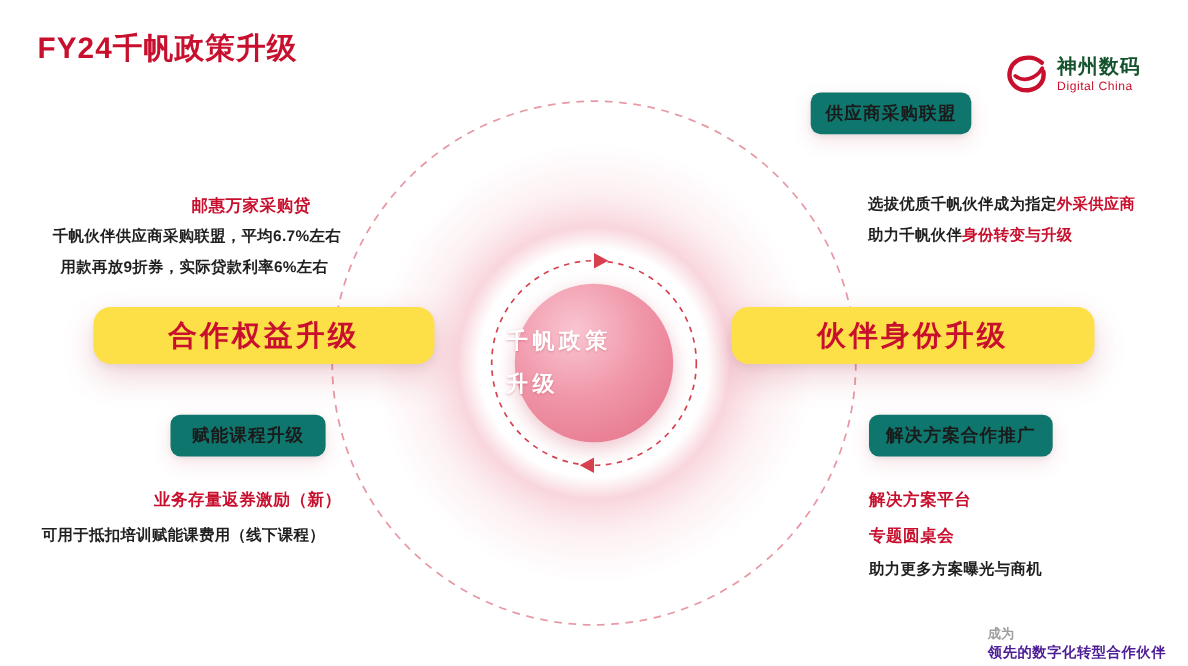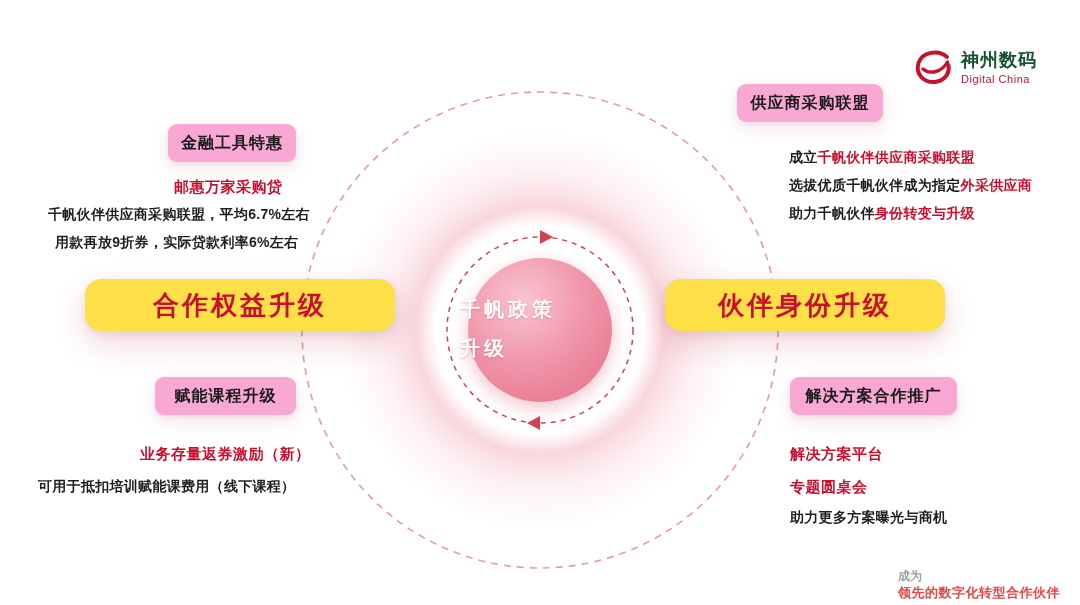--- a/index.html
+++ b/index.html
@@ -13,42 +13,42 @@
   .page-title{
     left:34px;top:26px;font-size:27px;font-weight:700;color:#c8102e;letter-spacing:1px;
   }
 
   .logo{left:912px;top:48px;display:flex;align-items:center;gap:7px;}
   .logo-text{display:flex;flex-direction:column;line-height:1.1;}
   .logo-name{font-size:18px;font-weight:700;color:#14532d;letter-spacing:1px;}
   .logo-sub{font-size:11px;color:#c8102e;letter-spacing:0.5px;margin-top:2px;}
 
   .card{
-    background:#f9a8d4;border-radius:9px;display:flex;align-items:center;justify-content:center;
+    background:#0f766e;border-radius:9px;display:flex;align-items:center;justify-content:center;
     font-weight:700;color:#1a1a1a;font-size:16px;letter-spacing:1px;
     box-shadow:0 6px 18px rgba(190,60,80,0.14),0 2px 5px rgba(0,0,0,0.06);
   }
   .main-card{
     background:#fde047;border-radius:16px;display:flex;align-items:center;justify-content:center;
     font-weight:700;color:#c8102e;font-size:26px;letter-spacing:3px;
     box-shadow:0 12px 30px rgba(185,40,65,0.20),0 3px 8px rgba(0,0,0,0.07);
   }
 
   .red-strong{color:#c8102e;font-weight:700;font-size:15px;letter-spacing:0.5px;}
   .body-line{color:#1f1f1f;font-size:14px;font-weight:600;letter-spacing:0.3px;white-space:nowrap;}
   .body-line .hl{color:#c8102e;font-weight:700;}
 
   .center-text{
     left:460px;top:296px;width:160px;display:flex;flex-direction:column;gap:12px;
     color:#ffffff;font-size:20px;font-weight:700;letter-spacing:4px;text-shadow:0 1px 2px rgba(180,50,70,0.35);
   }
 
   .footer{left:898px;top:568px;display:flex;flex-direction:column;line-height:1.35;}
   .footer-l1{font-size:12px;color:#9e9e9e;font-weight:700;}
-  .footer-l2{font-size:13px;color:#ef4444;font-weight:700;letter-spacing:0.5px;}
+  .footer-l2{font-size:13px;color:#4c1d95;font-weight:700;letter-spacing:0.5px;}
 </style>
 </head>
 <body>
 
 <div class="slide">
 
   <svg class="bg-svg" viewBox="0 0 1080 605">
     <defs>
       <radialGradient id="glow" cx="50%" cy="50%" r="50%">
         <stop offset="0" stop-color="#f2adbb" stop-opacity="0"></stop>
@@ -71,60 +71,57 @@
 
     <circle cx="540" cy="330" r="200" fill="url(#glow)"></circle>
 
     <circle cx="540" cy="330" r="93" fill="none" stroke="#d6404f" stroke-width="1.5" stroke-dasharray="5 5"></circle>
     <polygon points="540,230 553,237 540,244" fill="#d6404f"></polygon>
     <polygon points="540,416 527,423 540,430" fill="#d6404f"></polygon>
 
     <circle cx="540" cy="330" r="72" fill="url(#ball)" filter="url(#ballShadow)"></circle>
   </svg>
 
+  <div class="abs page-title">FY24千帆政策升级</div>
 
   <div class="abs logo">
     <svg width="42" height="40" viewBox="0 0 42 40">
       <path d="M35 9 C26 1 10 4 6.5 15 C3 26 12 35 23 34 C32.5 33 38 25.5 36.5 17" fill="none" stroke="#c8102e" stroke-width="4" stroke-linecap="round"></path>
       <path d="M11 21 C18 27 30 24 35.5 14" fill="none" stroke="#c8102e" stroke-width="3.4" stroke-linecap="round"></path>
     </svg>
     <div class="logo-text">
       <span class="logo-name">神州数码</span>
       <span class="logo-sub">Digital China</span>
     </div>
   </div>
 
   <div class="abs center-text">
     <span>千帆政策</span>
     <span>升级</span>
   </div>
 
-  <div class="abs card" style="left:168px;top:124px;width:128px;height:38px;">金融工具特惠</div>
   <div class="abs red-strong" style="left:174px;top:178px;">邮惠万家采购贷</div>
   <div class="abs body-line" style="left:48px;top:206px;">千帆伙伴供应商采购联盟，平均6.7%左右</div>
   <div class="abs body-line" style="left:55px;top:234px;">用款再放9折券，实际贷款利率6%左右</div>
 
   <div class="abs main-card" style="left:85px;top:279px;width:310px;height:52px;">合作权益升级</div>
 
   <div class="abs card" style="left:155px;top:377px;width:141px;height:38px;">赋能课程升级</div>
   <div class="abs red-strong" style="left:140px;top:445px;">业务存量返券激励（新）</div>
   <div class="abs body-line" style="left:38px;top:478px;">可用于抵扣培训赋能课费用（线下课程）</div>
 
   <div class="abs card" style="left:737px;top:84px;width:146px;height:38px;">供应商采购联盟</div>
-  <div class="abs body-line" style="left:789px;top:149px;">
-    <span>成立</span><span class="hl">千帆伙伴供应商采购联盟</span>
-  </div>
   <div class="abs body-line" style="left:789px;top:177px;">
     <span>选拔优质千帆伙伴成为指定</span><span class="hl">外采供应商</span>
   </div>
   <div class="abs body-line" style="left:789px;top:205px;">
     <span>助力千帆伙伴</span><span class="hl">身份转变与升级</span>
   </div>
 
-  <div class="abs main-card" style="left:665px;top:279px;width:280px;height:52px;">伙伴身份升级</div>
+  <div class="abs main-card" style="left:665px;top:279px;width:330px;height:52px;">伙伴身份升级</div>
 
   <div class="abs card" style="left:790px;top:377px;width:167px;height:38px;">解决方案合作推广</div>
   <div class="abs red-strong" style="left:790px;top:445px;">解决方案平台</div>
   <div class="abs red-strong" style="left:790px;top:478px;">专题圆桌会</div>
   <div class="abs body-line" style="left:790px;top:509px;">助力更多方案曝光与商机</div>
 
   <div class="abs footer">
     <span class="footer-l1">成为</span>
     <span class="footer-l2">领先的数字化转型合作伙伴</span>
   </div>

